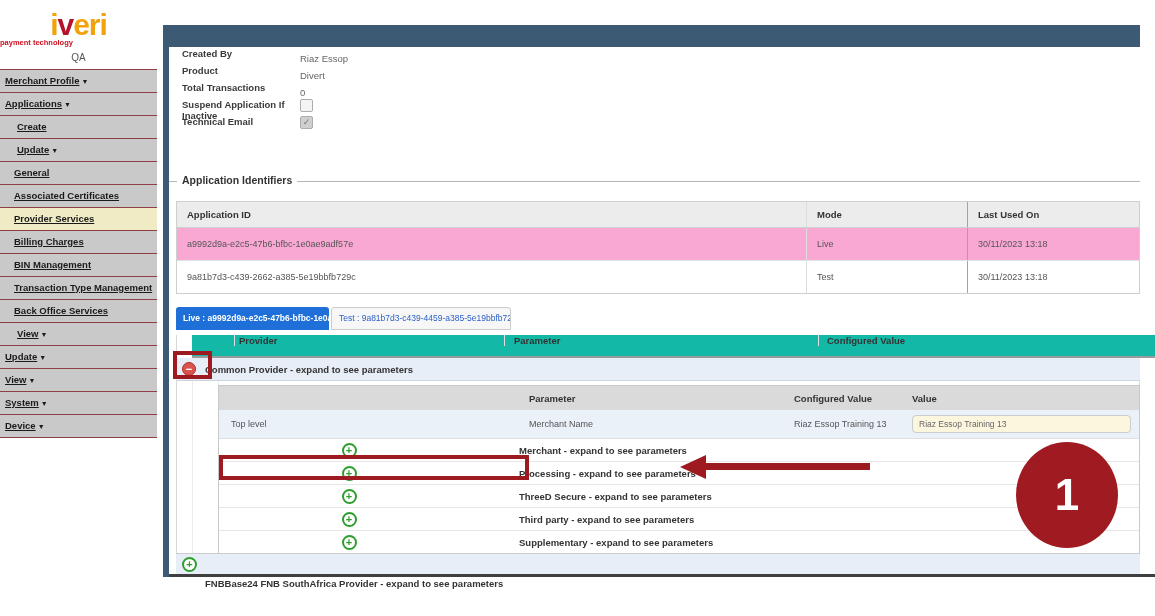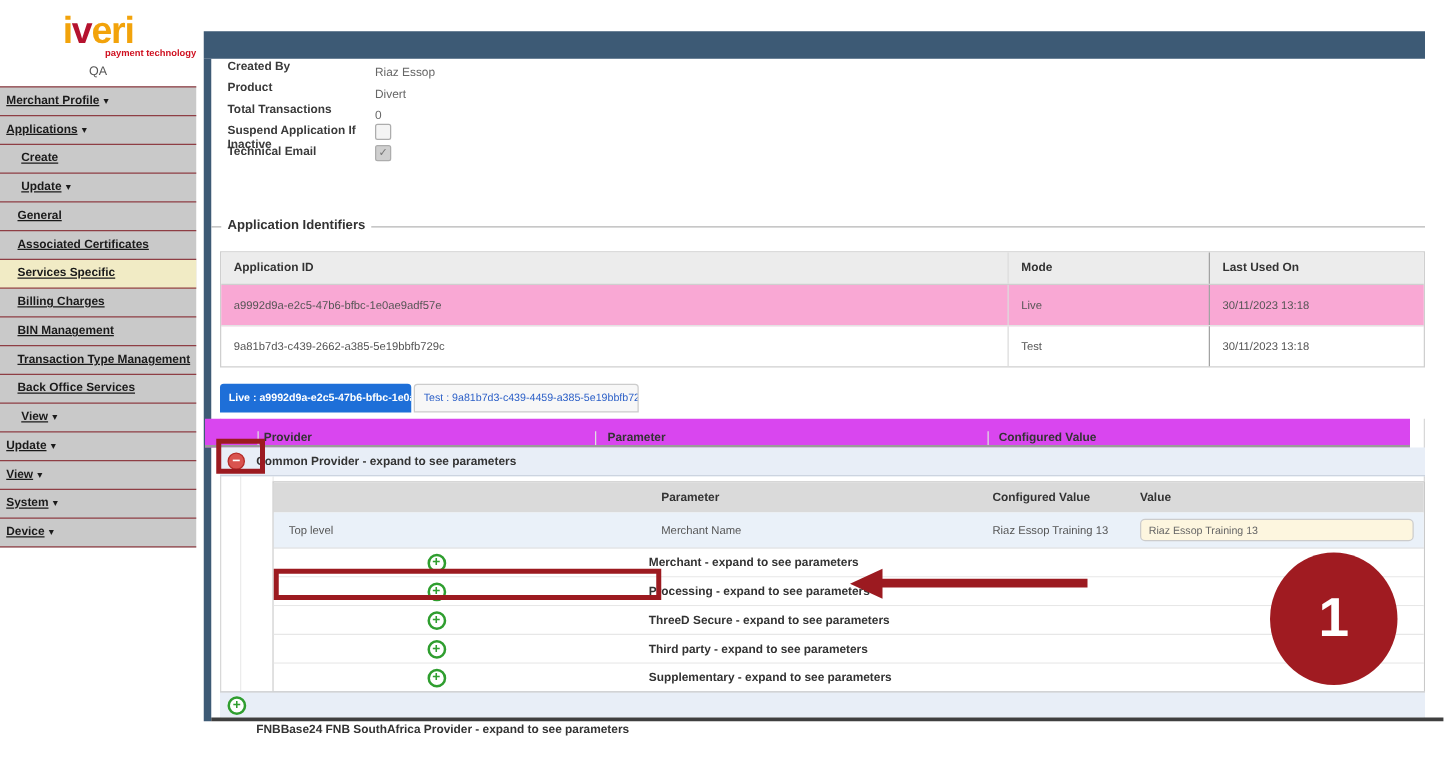--- a/index.html
+++ b/index.html
@@ -2,21 +2,21 @@
 <html><head>
 <meta charset="utf-8">
 <style>
   html,body{margin:0;padding:0;background:#fff;}
   #screen{position:relative;width:1155px;height:616px;background:#fff;overflow:hidden;
           font-family:"Liberation Sans",sans-serif;color:#333;}
   
   .sidebar{position:absolute;left:0;top:0;width:157px;height:616px;background:#fff;}
   .logo{margin-top:10px;text-align:center;font-size:30px;font-weight:bold;color:#f2a30b;line-height:30px;letter-spacing:-1px;}
   .logo .v{color:#b5122e;}
-  .tagline{text-align:right;color:#cf1020;font-size:7.5px;font-weight:bold;margin-top:-2px;padding-left:32px;}
+  .tagline{text-align:left;color:#cf1020;font-size:7.5px;font-weight:bold;margin-top:-2px;}
   .env{text-align:center;color:#555;font-size:10px;margin:5px 0 6px 0;}
   .menu{background:#c9c9c9;border-top:1px solid #8e3e44;}
   .menu-item{border-bottom:1px solid #8e3e44;padding:5px 4px 6px 5px;font-size:9.5px;color:#1a1a1a;
              white-space:nowrap;cursor:pointer;}
   .menu-item.ind1{padding-left:17px;}
   .menu-item.ind2{padding-left:14px;}
   .menu-item.active{background:#f1ebc5;}
   .menu-item .lbl{text-decoration:underline;font-weight:600;}
   .menu-item .arr{font-size:7px;margin-left:2px;}
   
@@ -48,22 +48,22 @@
   .c-used{flex:0 0 190px;border-left:1px solid #a3a3a3;margin-left:16px;}
   
   #tab-live{left:176px;top:307px;width:153px;height:23px;background:#1e6fd8;color:#fff;font-size:8.5px;font-weight:bold;
             line-height:23px;padding-left:7px;box-sizing:border-box;border-radius:3px 3px 0 0;cursor:pointer;
             white-space:nowrap;overflow:hidden;}
   #tab-test{left:331px;top:307px;width:180px;height:23px;background:#f7f7f7;border:1px solid #ccc;color:#2b5fc7;
             font-size:8.5px;line-height:21px;padding-left:7px;box-sizing:border-box;border-radius:3px 3px 0 0;
             cursor:pointer;white-space:nowrap;overflow:hidden;}
   
   #ptable-frame{left:176px;top:335px;width:964px;height:239px;border-left:1px solid #d8d8d8;border-right:1px solid #d8d8d8;box-sizing:border-box;}
-  #phead{left:164px;top:335px;width:964px;height:23px;background:#d946ef;border-bottom:2px solid #9a9a9a;
-         display:flex;align-items:flex-end;font-weight:bold;font-size:9.5px;color:#333;box-sizing:border-box;}
+  #phead{left:192px;top:335px;width:964px;height:23px;background:#14b8a6;border-bottom:2px solid #9a9a9a;
+         display:flex;align-items:flex-start;font-weight:bold;font-size:9.5px;color:#333;box-sizing:border-box;}
   #phead .hc0{flex:0 0 42px;height:100%;}
   #phead .hc1{flex:0 0 265px;border-left:1px solid #e0e0e0;padding-left:4px;}
   #phead .hc2{flex:0 0 304px;border-left:1px solid #e0e0e0;padding-left:9px;}
   #phead .hc3{flex:1 1 auto;border-left:1px solid #e0e0e0;padding-left:8px;}
   #common-row{left:176px;top:358px;width:964px;height:23px;background:#e8eef7;border-bottom:1px solid #ccd4e0;
               display:flex;align-items:center;box-sizing:border-box;cursor:pointer;}
   #common-row .txt{margin-left:9px;font-size:9.5px;font-weight:bold;color:#333;}
   .icon-minus{display:inline-flex;width:12px;height:12px;border-radius:50%;background:#d9534f;border:1px solid #b52b27;
               color:#fff;font-size:11px;line-height:11px;align-items:center;justify-content:center;font-weight:bold;
               margin-left:6px;cursor:pointer;flex:0 0 auto;}
@@ -106,21 +106,21 @@
     <div class="logo"><span>i</span><span class="v">v</span><span>eri</span></div>
     <div class="tagline">payment technology</div>
     <div class="env">QA</div>
     <div class="menu" id="menu">
         <div class="menu-item ind0"><span class="lbl">Merchant Profile</span><span class="arr">▼</span></div>
         <div class="menu-item ind0"><span class="lbl">Applications</span><span class="arr">▼</span></div>
         <div class="menu-item ind1"><span class="lbl">Create</span></div>
         <div class="menu-item ind1"><span class="lbl">Update</span><span class="arr">▼</span></div>
         <div class="menu-item ind2"><span class="lbl">General</span></div>
         <div class="menu-item ind2"><span class="lbl">Associated Certificates</span></div>
-        <div class="menu-item ind2 active"><span class="lbl">Services Specific</span></div>
+        <div class="menu-item ind2 active"><span class="lbl">Provider Services</span></div>
         <div class="menu-item ind2"><span class="lbl">Billing Charges</span></div>
         <div class="menu-item ind2"><span class="lbl">BIN Management</span></div>
         <div class="menu-item ind2"><span class="lbl">Transaction Type Management</span></div>
         <div class="menu-item ind2"><span class="lbl">Back Office Services</span></div>
         <div class="menu-item ind1"><span class="lbl">View</span><span class="arr">▼</span></div>
         <div class="menu-item ind0"><span class="lbl">Update</span><span class="arr">▼</span></div>
         <div class="menu-item ind0"><span class="lbl">View</span><span class="arr">▼</span></div>
         <div class="menu-item ind0"><span class="lbl">System</span><span class="arr">▼</span></div>
         <div class="menu-item ind0"><span class="lbl">Device</span><span class="arr">▼</span></div>
       </div>

